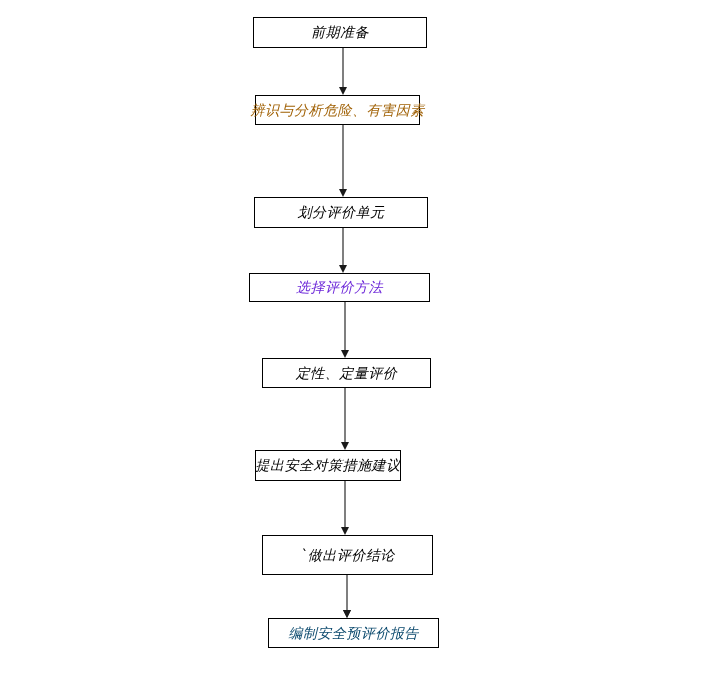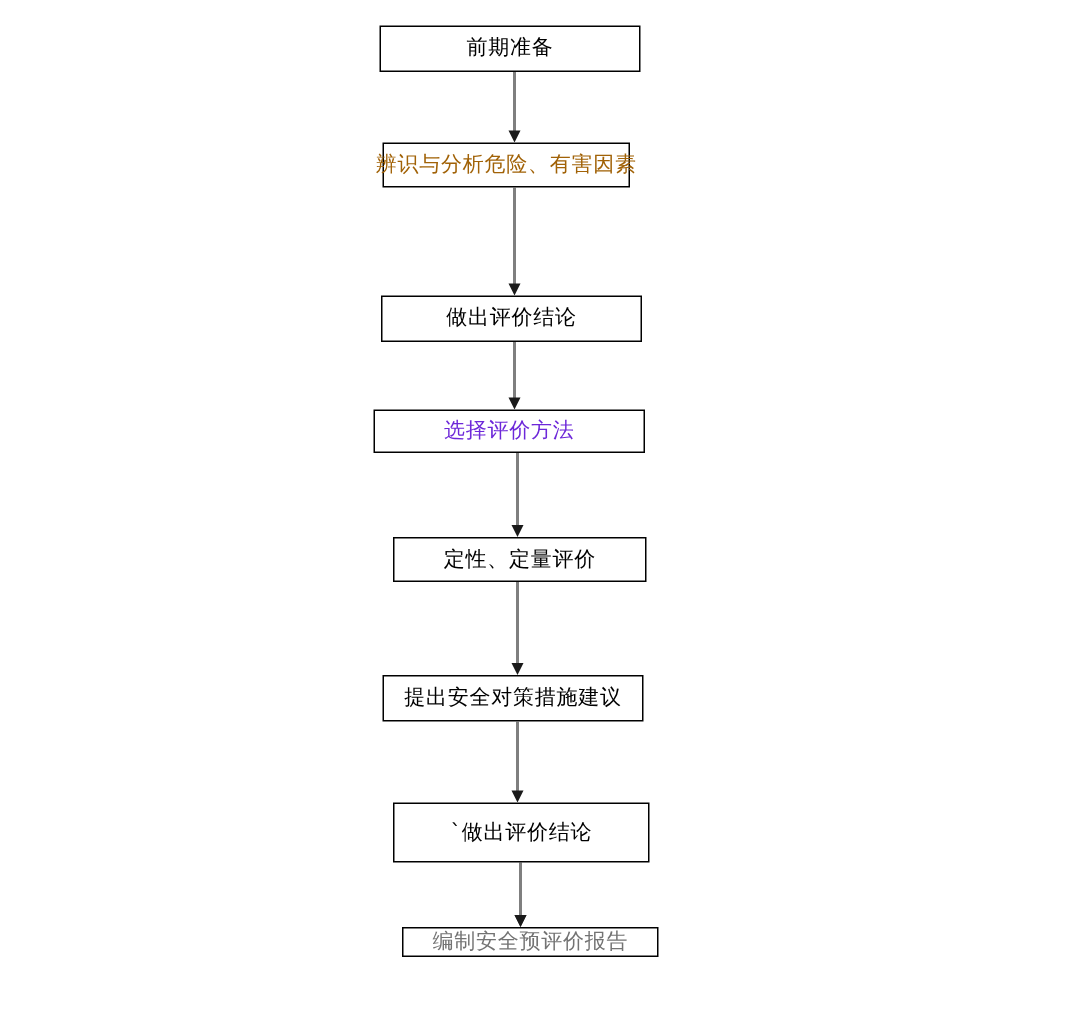--- a/index.html
+++ b/index.html
@@ -29,20 +29,21 @@
     color: #000000;
     font-size: 14px;
     line-height: 1;
     letter-spacing: 0.5px;
     white-space: nowrap;
     font-family: "DejaVu Sans", "Liberation Sans", sans-serif;
   }
   .node-label {
     display: block;
     padding-bottom: 1px;
+    font-style: italic;
   }
   .connector {
     position: absolute;
     width: 0;
   }
   .connector .shaft {
     position: absolute;
     left: 0;
     top: 0;
     width: 2px;
@@ -94,30 +95,30 @@
       <div class="shaft" style="height: 3px; background: rgb(127, 127, 127);"></div>
       <div class="head" style="top: 2px; border-top-color: rgb(26, 26, 26);"></div>
     </div>
     <div class="node" style="left: 253px; top: 17px; width: 174px; height: 31px; border-color: rgb(0, 0, 0); color: rgb(0, 0, 0);">
       <span class="node-label">前期准备</span>
     </div>
     <div class="node" style="left: 255px; top: 95px; width: 165px; height: 30px; border-color: rgb(0, 0, 0); color: #a16207;">
       <span class="node-label">辨识与分析危险、有害因素</span>
     </div>
     <div class="node" style="left: 254px; top: 197px; width: 174px; height: 31px; border-color: rgb(0, 0, 0); color: rgb(0, 0, 0);">
-      <span class="node-label">做出评价结论</span>
+      <span class="node-label">划分评价单元</span>
     </div>
     <div class="node" style="left: 249px; top: 273px; width: 181px; height: 29px; border-color: rgb(0, 0, 0); color: #6d28d9;">
       <span class="node-label">选择评价方法</span>
     </div>
     <div class="node" style="left: 262px; top: 358px; width: 169px; height: 30px; border-color: rgb(0, 0, 0); color: rgb(0, 0, 0);">
       <span class="node-label">定性、定量评价</span>
     </div>
-    <div class="node" style="left: 255px; top: 450px; width: 174px; height: 31px; border-color: rgb(0, 0, 0); color: rgb(0, 0, 0);">
+    <div class="node" style="left: 255px; top: 450px; width: 146px; height: 31px; border-color: rgb(0, 0, 0); color: rgb(0, 0, 0);">
       <span class="node-label">提出安全对策措施建议</span>
     </div>
     <div class="node" style="left: 262px; top: 535px; width: 171px; height: 40px; border-color: rgb(0, 0, 0); color: rgb(0, 0, 0);">
       <span class="node-label">`做出评价结论</span>
     </div>
-    <div class="node" style="left: 268px; top: 618px; width: 171px; height: 20px; border-color: rgb(0, 0, 0); color: #737373;">
+    <div class="node" style="left: 268px; top: 618px; width: 171px; height: 30px; border-color: rgb(0, 0, 0); color: #0c4a6e;">
       <span class="node-label">编制安全预评价报告</span>
     </div>
   </div>
 
 </body></html>

